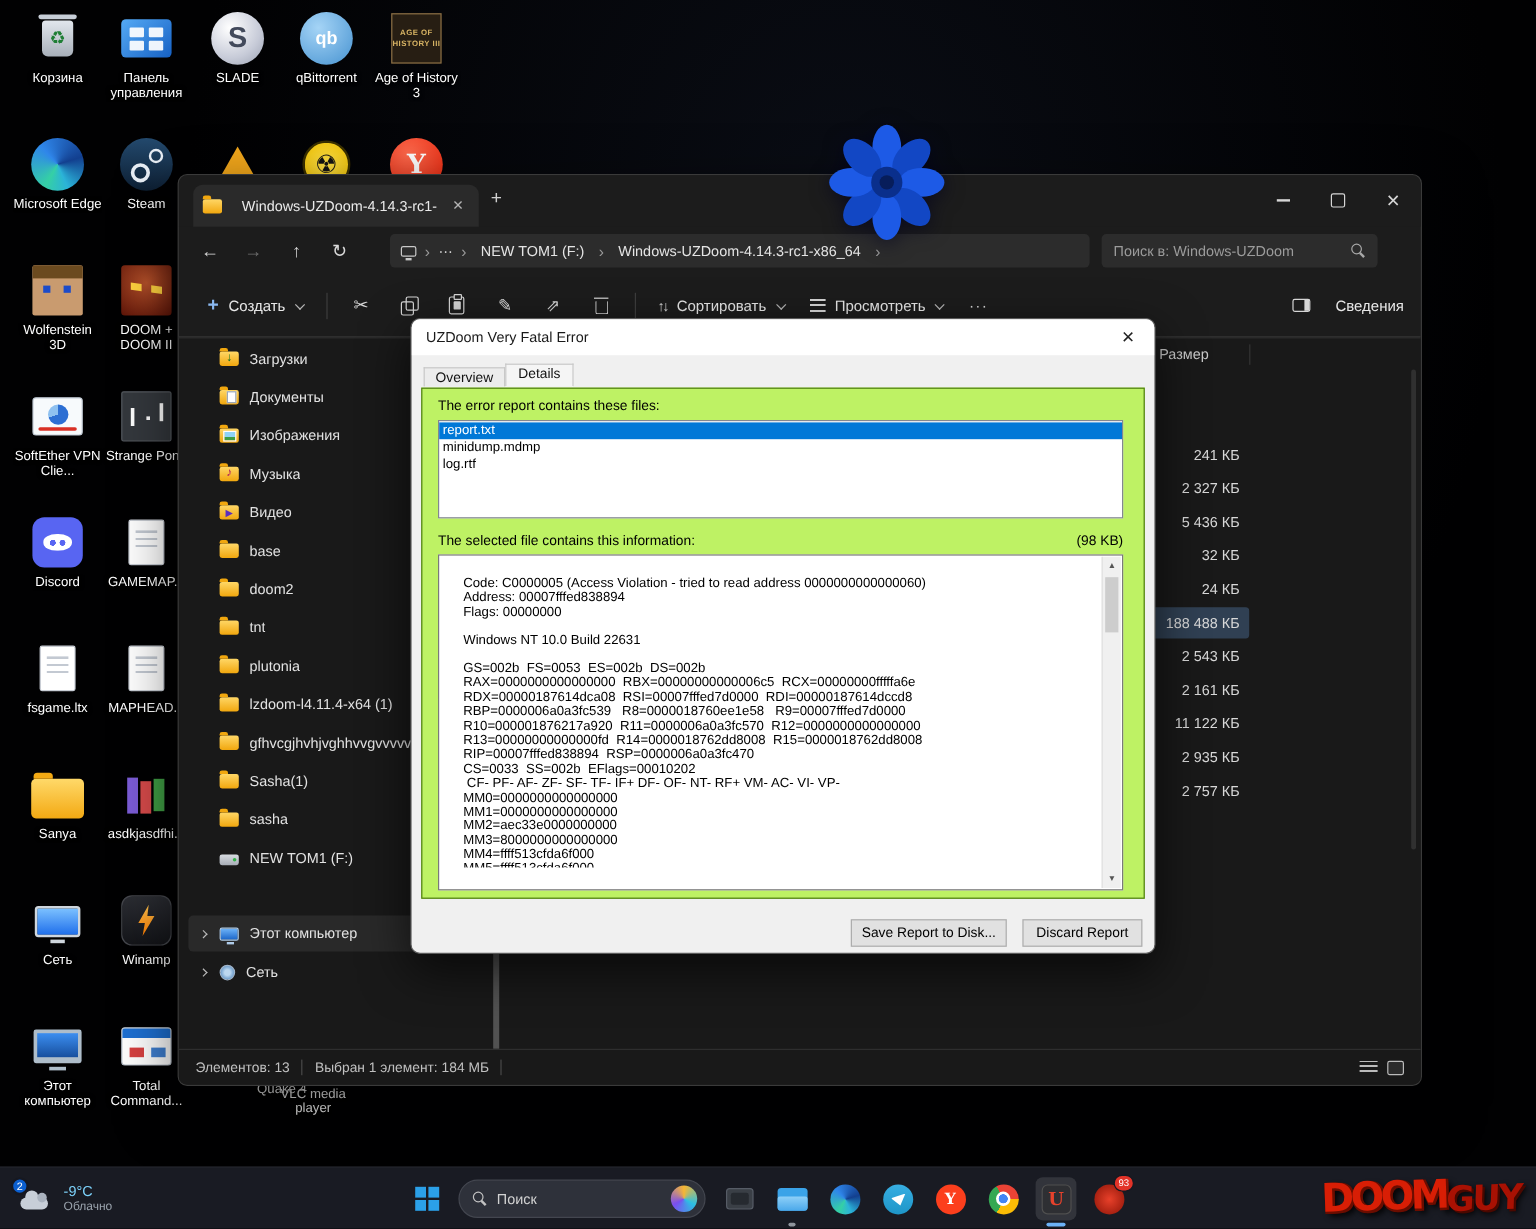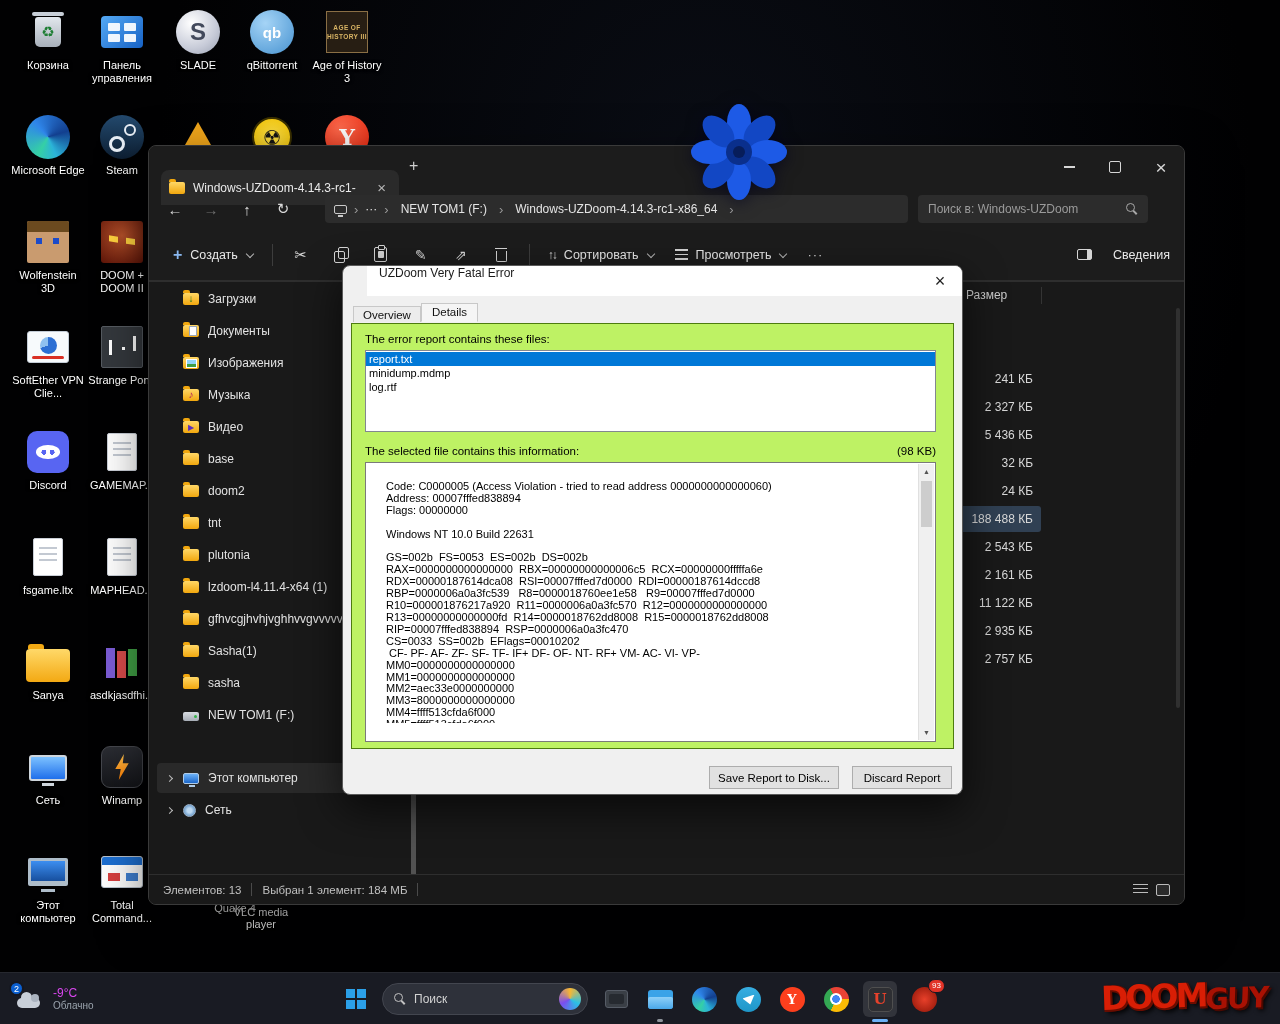--- a/index.html
+++ b/index.html
@@ -70,22 +70,22 @@
   .a-tc::after{content:"";position:absolute;left:6px;bottom:6px;width:12px;height:8px;background:#d64040;box-shadow:18px 0 0 #3f7fd1}
 
   
   .flower { position:absolute; left:686px; top:102px; z-index:3; filter:drop-shadow(0 3px 8px rgba(0,0,30,.6)); }
 
   
   .win { position:absolute; left:148px; top:145px; width:1037px; height:760px; z-index:2;
     background:#1c1c1c; border:1px solid #3a3a3a; border-radius:8px; overflow:hidden;
     box-shadow:0 18px 50px rgba(0,0,0,.6); }
   .ttl { position:absolute; top:0; left:0; right:0; height:43px; background:#1c1c1c; }
-  .tab { position:absolute; left:12px; top:24px; width:238px; height:35px; background:#2a2a2a;
-    border-radius:8px 8px 0 0; display:flex; align-items:center; padding:0 8px; gap:8px; }
+  .tab { position:absolute; left:12px; top:8px; width:238px; height:35px; background:#2a2a2a;
+    border-radius:8px 8px 0 0; display:flex; align-items:center; padding:0 8px; gap:8px;text-align:right; }
   .tab-title { font-size:12px; color:#eaeaea; white-space:nowrap; overflow:hidden; text-overflow:ellipsis; flex:1; }
   .tab-x::before { content:"×"; font-size:15px; color:#b5b5b5; }
   .tab-x { padding:0 5px; border-radius:4px; }
   .newtab { position:absolute; left:260px; top:11px; color:#cfcfcf; font-size:16px; }
   .newtab::before { content:"+"; }
   .wctrls { position:absolute; right:0; top:1px; display:flex; }
   .wc { width:46px; height:40px; display:flex; align-items:center; justify-content:center; }
   .wc-min::before { content:""; width:11px; height:1.4px; background:#d6d6d6; display:block; }
   .wc-max::before { content:""; width:10px; height:10px; border:1.3px solid #d6d6d6; border-radius:2px; display:block; }
   .wc-x::before { content:"×"; font-size:19px; color:#d6d6d6; line-height:1; }
@@ -168,21 +168,21 @@
   .statusbar { position:absolute; left:0; right:0; bottom:0; height:30px; background:#191919; border-top:1px solid #2e2e2e;
     display:flex; align-items:center; padding:0 14px; gap:10px; font-size:11.5px; color:#c0c0c0; }
   .sep { width:1px; height:13px; background:#4a4a4a; }
   .st-right { margin-left:auto; display:flex; gap:8px; align-items:center; }
   .st-list { width:15px; height:11px; background:repeating-linear-gradient(to bottom,#bbb 0 1.4px,transparent 1.4px 3.8px); }
   .st-thumbv { width:14px; height:12px; border:1.3px solid #bbb; border-radius:2px; background:rgba(255,255,255,.08); }
 
   
   .dlg { position:absolute; left:342px; top:265px; width:621px; height:530px; z-index:10;
     background:#f0f0f0; border:1px solid #5a5a5a; border-radius:8px; box-shadow:0 14px 40px rgba(0,0,0,.65); overflow:hidden; }
-  .dlg-ttl { position:absolute; top:0; left:0; right:0; height:30px; background:#fff; display:flex; align-items:flex-start; padding:0 12px;margin-left:24px; }
+  .dlg-ttl { position:absolute; top:0; left:0; right:0; height:30px; background:#fff; display:flex; align-items:center; padding:0 12px; }
   .dlg-title { font-size:12px; color:#1a1a1a; }
   .dlg-x { position:absolute; right:0; top:0; width:44px; height:30px; display:flex; align-items:center; justify-content:center; }
   .dlg-x::before { content:"×"; font-size:18px; color:#222; }
   .dtabs { position:absolute; left:10px; top:37px; display:flex; z-index:6; }
   .dtab { font-size:11.5px; color:#111; }
   .dtab-inactive { padding:2px 9px 1px; border:1px solid #c8c8c8; border-bottom:none; background:#ececec; margin-top:3px; }
   .dtab-active { padding:2px 10px 2px; border:1px solid #c8c8c8; border-bottom:1px solid #f5f5f5; background:#f5f5f5; position:relative; z-index:7; }
   .dpanel { position:absolute; left:8px; right:8px; top:57px; bottom:45px; border:1px solid #4d7c0f; background:#bef264; }
   .dlbl { position:absolute; font-size:11.5px; color:#000; }
   .dlg-list { position:absolute; left:13px; top:26px; right:17px; height:82px; background:#fff; border:1px solid #828790; padding-top:1px;
@@ -206,21 +206,21 @@
   
   .taskbar { position:absolute; left:0; right:0; bottom:0; height:52px; z-index:40;
     background:rgba(26,28,36,.97); border-top:1px solid rgba(255,255,255,.06); }
   .weather { position:absolute; left:4px; top:0; height:52px; display:flex; align-items:center; gap:9px; padding:0 10px; }
   .w-icon { position:relative; width:30px; height:30px; }
   .w-cloud { position:absolute; left:3px; bottom:6px; width:23px; height:10px; background:#c8cfd8; border-radius:6px; }
   .w-cloud::before { content:""; position:absolute; left:4px; top:-6px; width:11px; height:11px; border-radius:50%; background:#c8cfd8; }
   .w-cloud::after { content:""; position:absolute; right:1px; top:-4px; width:8px; height:8px; border-radius:50%; background:#aab3bf; }
   .w-badge { position:absolute; left:-5px; top:-3px; width:15px; height:15px; border-radius:50%; background:#0b5fd0; color:#fff;
     font-size:9px; display:flex; align-items:center; justify-content:center; border:2px solid #161821; }
-  .w-temp { display:block; font-size:12px; color:#d946ef; line-height:14px; }
+  .w-temp { display:block; font-size:12px; color:#7dd3fc; line-height:14px; }
   .w-cond { display:block; font-size:10px; color:#9aa3ad; line-height:12px; }
   .tb-center { position:absolute; left:336px; top:0; height:52px; display:flex; align-items:center; }
   .tb-start { width:40px; height:52px; display:flex; align-items:center; justify-content:center; }
   .win-logo { width:20px; height:20px; position:relative; }
   .win-logo::before { content:""; position:absolute; left:0; top:0; width:9px; height:9px; background:#2ba0e8;
     box-shadow:11px 0 0 #2ba0e8, 0 11px 0 #2ba0e8, 11px 11px 0 #2ba0e8; }
   .tb-search { width:206px; height:32px; margin:0 6px; background:#2e313a; border:1px solid #43464f; border-radius:16px;
     display:flex; align-items:center; padding:0 6px 0 11px; gap:8px; }
   .tb-search .mag::before { border-color:#c2c2c2; } .tb-search .mag::after { background:#c2c2c2; }
   .tb-search-label { font-size:12px; color:#d2d2d2; }

